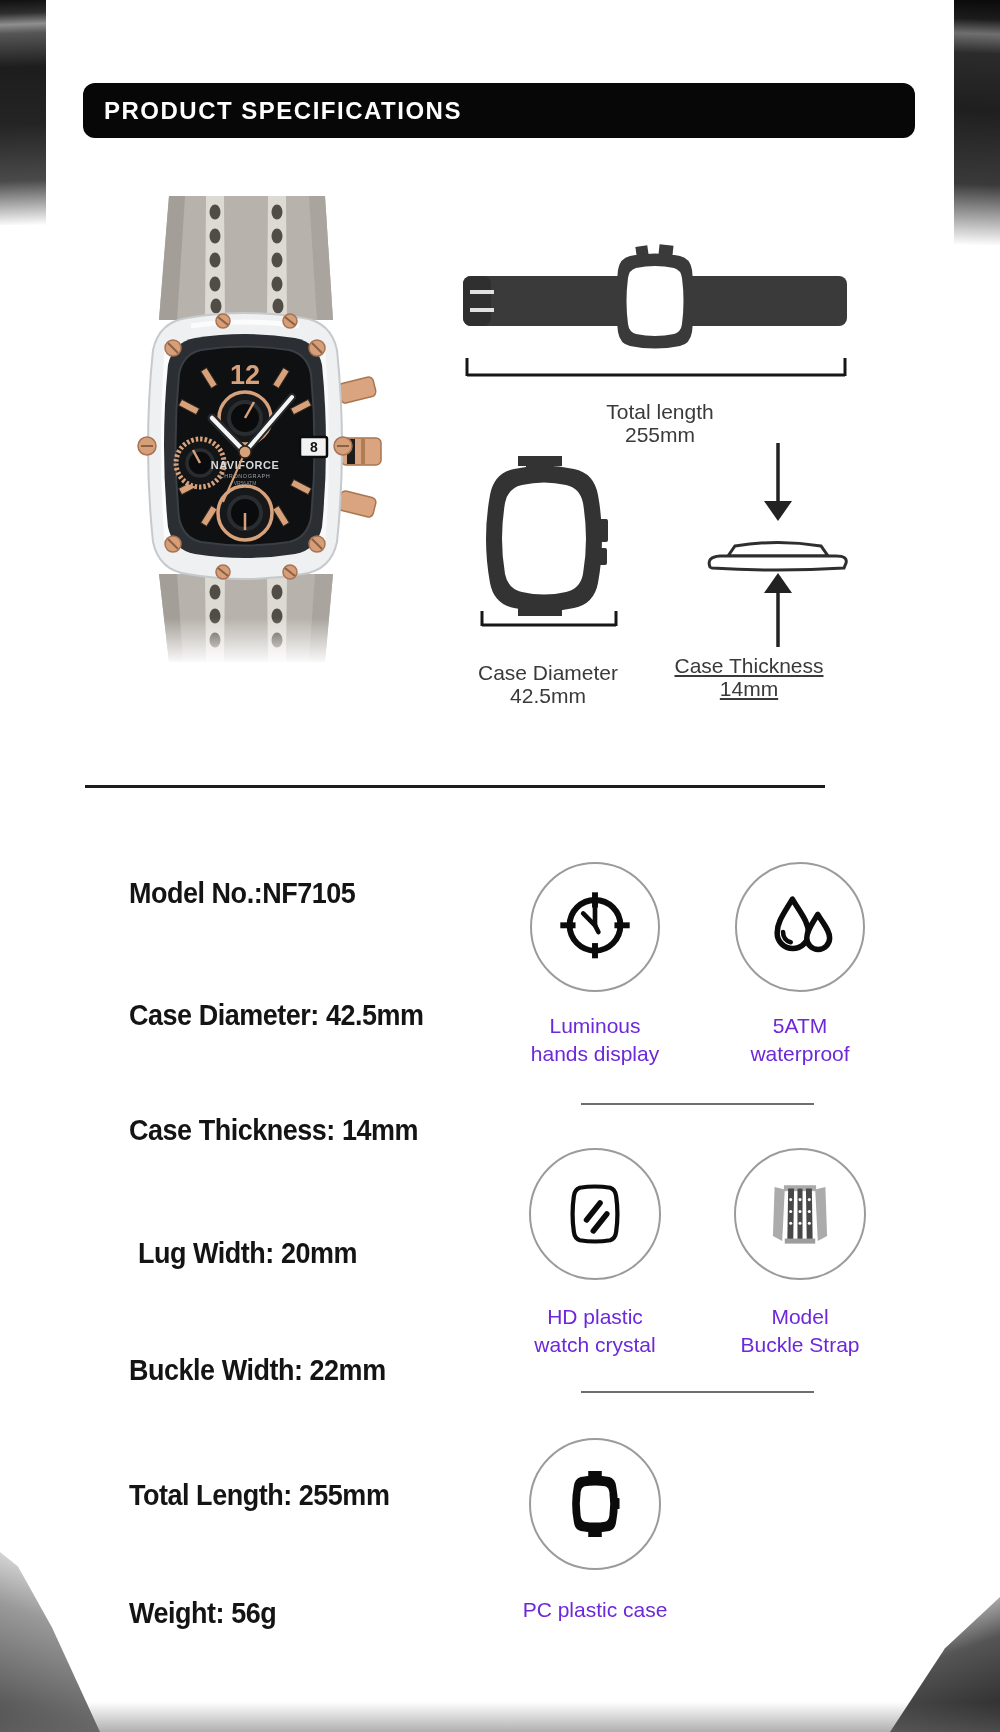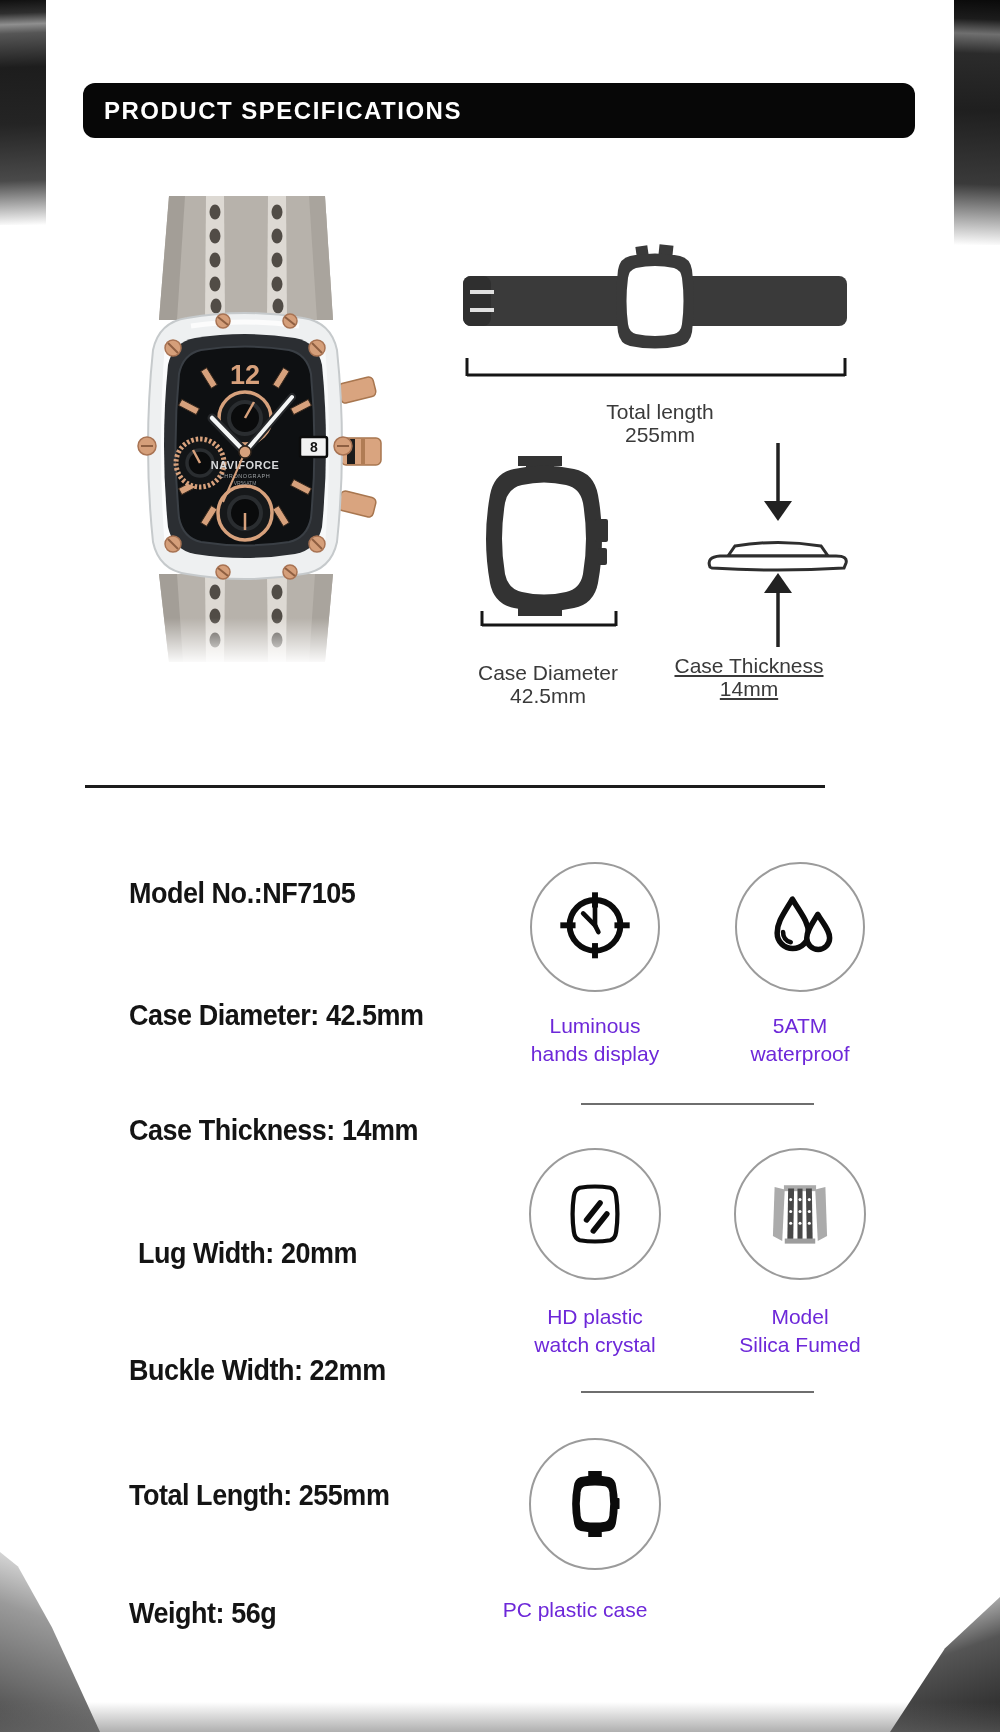--- a/index.html
+++ b/index.html
@@ -314,30 +314,30 @@
           <circle cx="76" cy="76" r="1.8"></circle>
       </g>
     </svg>
   </div>
   <div class="fcap" style="left:485px;top:1303px;">
     <div>HD plastic</div>
     <div>watch crystal</div>
   </div>
   <div class="fcap" style="left:690px;top:1303px;">
     <div>Model</div>
-    <div>Silica Fumed</div>
+    <div>Buckle Strap</div>
   </div>
   <div class="row-divider" style="top:1391px;"></div>
 
   <div class="fcircle" style="left:529px;top:1438px;width:128px;height:128px;">
     <svg width="110" height="110" viewBox="0 0 130 130">
       <rect x="57" y="26" width="16" height="8" fill="#0b0b0b"></rect>
       <rect x="57" y="96" width="16" height="8" fill="#0b0b0b"></rect>
       <rect x="87" y="58" width="7" height="13" rx="1" fill="#0b0b0b"></rect>
       <path d="M48,33 Q65,30 82,33 Q89,35 90,44 Q94,65 90,86 Q89,95 82,97 Q65,100 48,97 Q41,95 40,86 Q36,65 40,44 Q41,35 48,33 Z" fill="#0b0b0b"></path>
       <path d="M53,44 Q65,42 77,44 Q81,45 82,51 Q84,65 82,79 Q81,85 77,86 Q65,88 53,86 Q49,85 48,79 Q46,65 48,51 Q49,45 53,44 Z" fill="#ffffff"></path>
     </svg>
   </div>
-  <div class="fcap" style="left:465px;top:1596px;">
+  <div class="fcap" style="left:485px;top:1596px;">
     <div>PC plastic case</div>
   </div>
 
 </div>
 
 </body></html>

